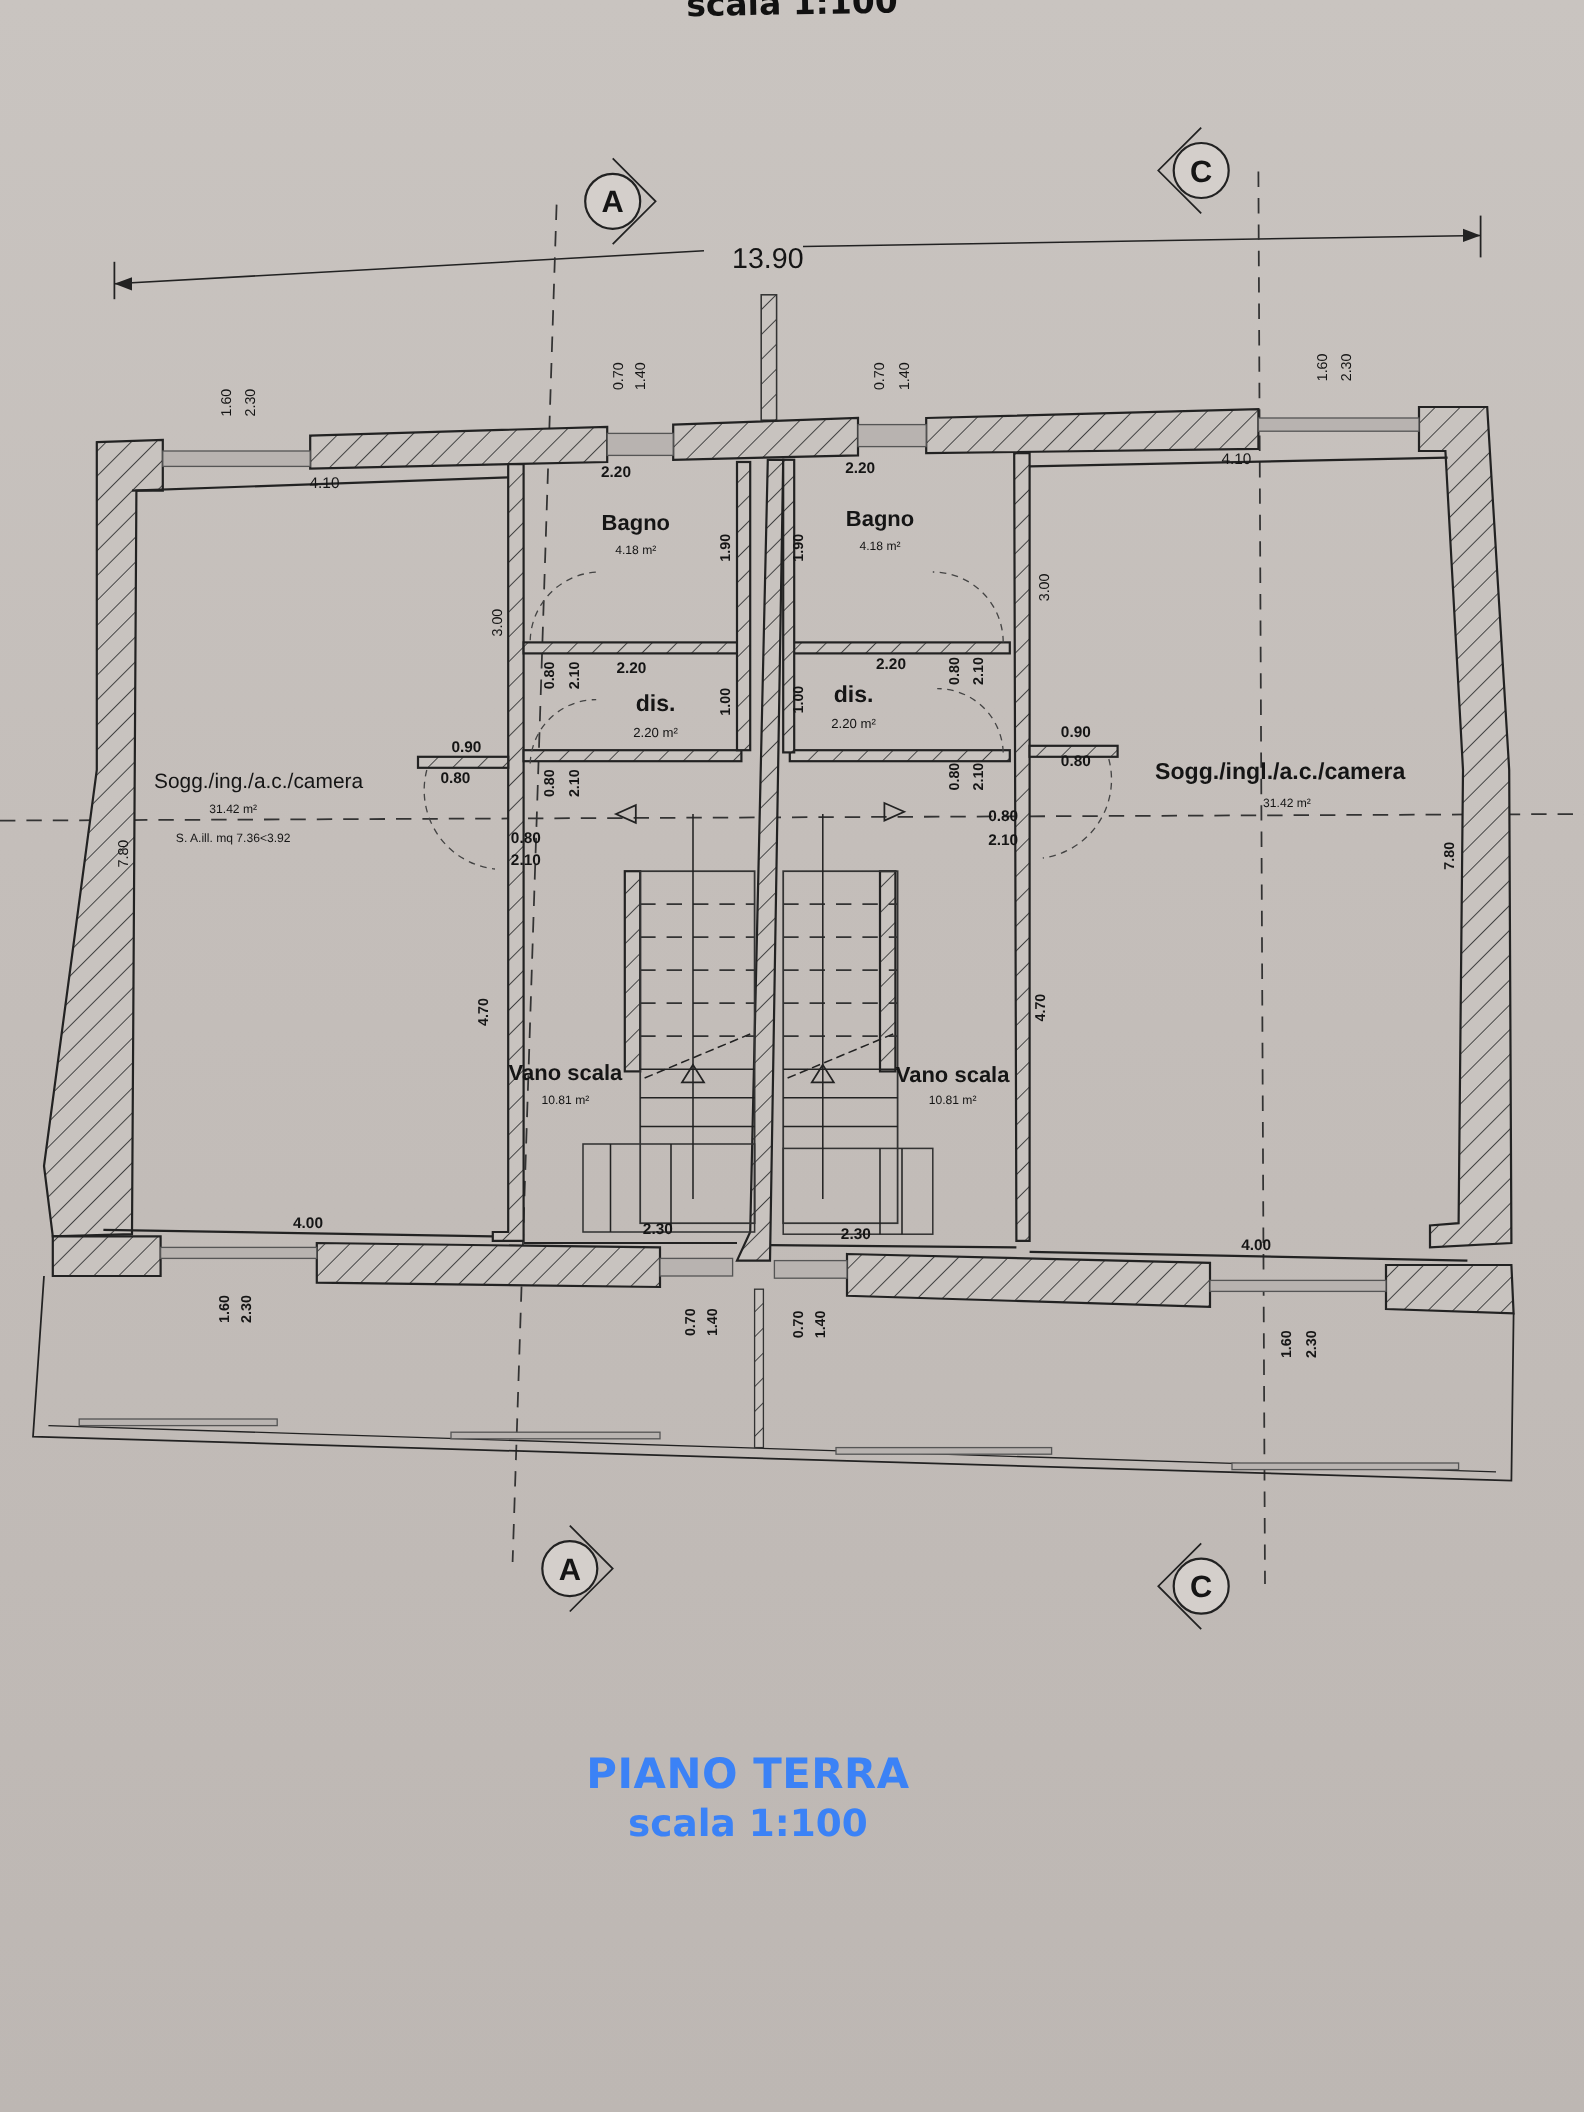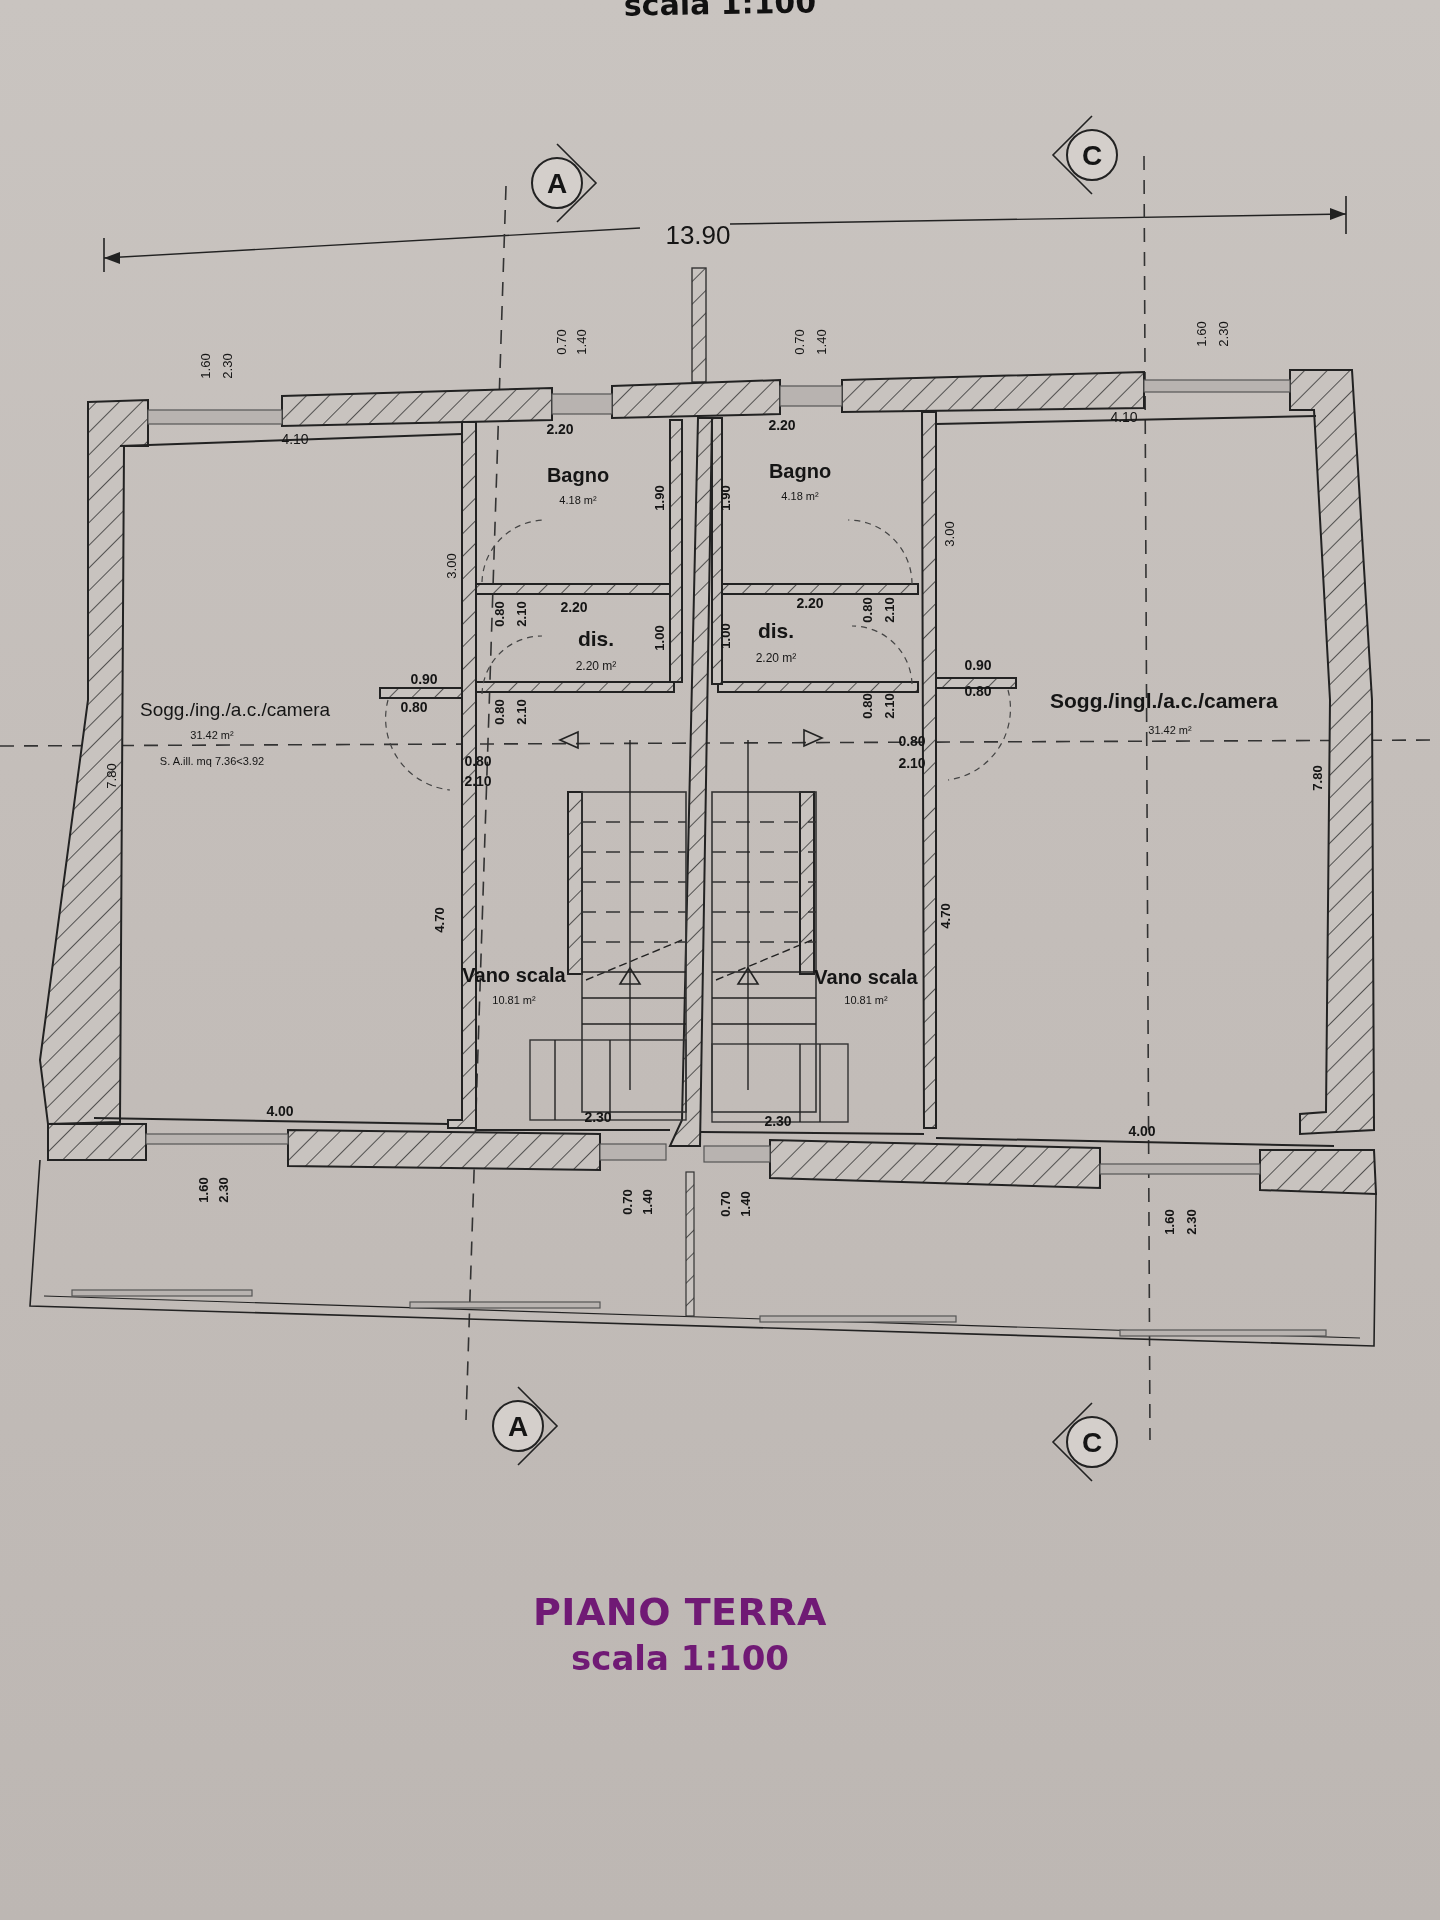--- a/index.html
+++ b/index.html
@@ -9,21 +9,21 @@
     font-family: "Liberation Sans", sans-serif;
     position:relative;
   }
   .top-title {
     position:absolute; left:600px; top:-14px; width:240px; text-align:center;
     font-family:"DejaVu Sans", sans-serif; font-weight:bold; font-size:30px; color:#111;
     transform: rotate(-1deg);
   }
   .bottom-title {
     position:absolute; left:470px; top:1590px; width:420px; text-align:center;
-    font-family:"DejaVu Sans", sans-serif; font-weight:bold; color:#701a75;
+    font-family:"DejaVu Sans", sans-serif; font-weight:bold; color:#3b82f6;
   }
   .bottom-title .t1 { font-size:38px; letter-spacing:0.5px; }
   .bottom-title .t2 { font-size:34px; margin-top:4px; }
   svg.plan { position:absolute; left:0; top:0; }
   .lbl { font-family:"Liberation Sans", sans-serif; fill:#151515; }
   .bold { font-weight:bold; }
   .wall { fill:url(#hatch); stroke:#222; stroke-width:2; }
   .line { stroke:#222; fill:none; }
   .dash { stroke:#333; fill:none; stroke-dasharray:14 10; stroke-width:1.6; }
   .thin { stroke:#444; fill:none; stroke-width:1.2; }

